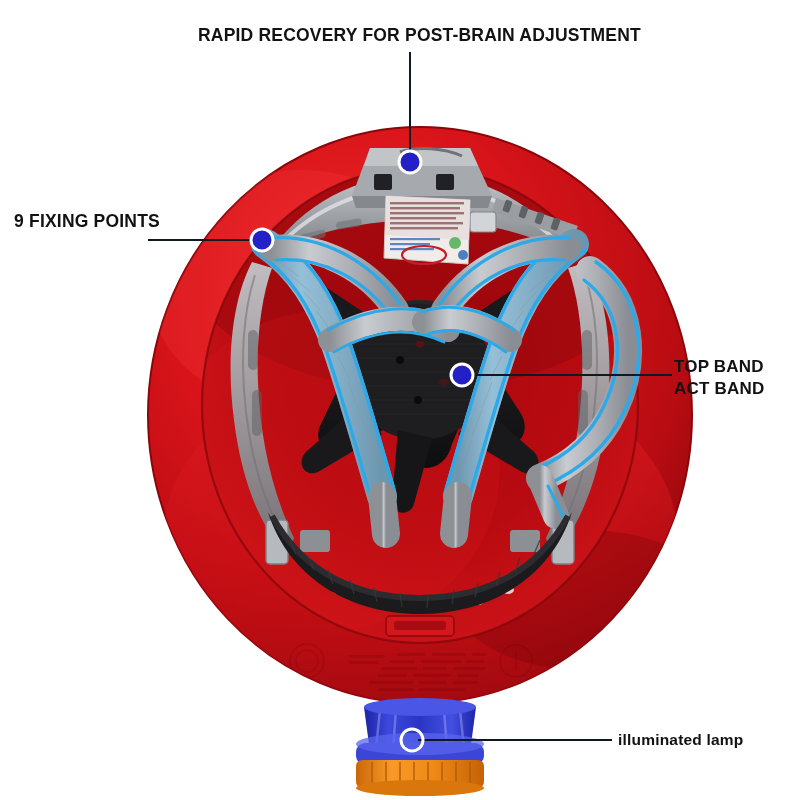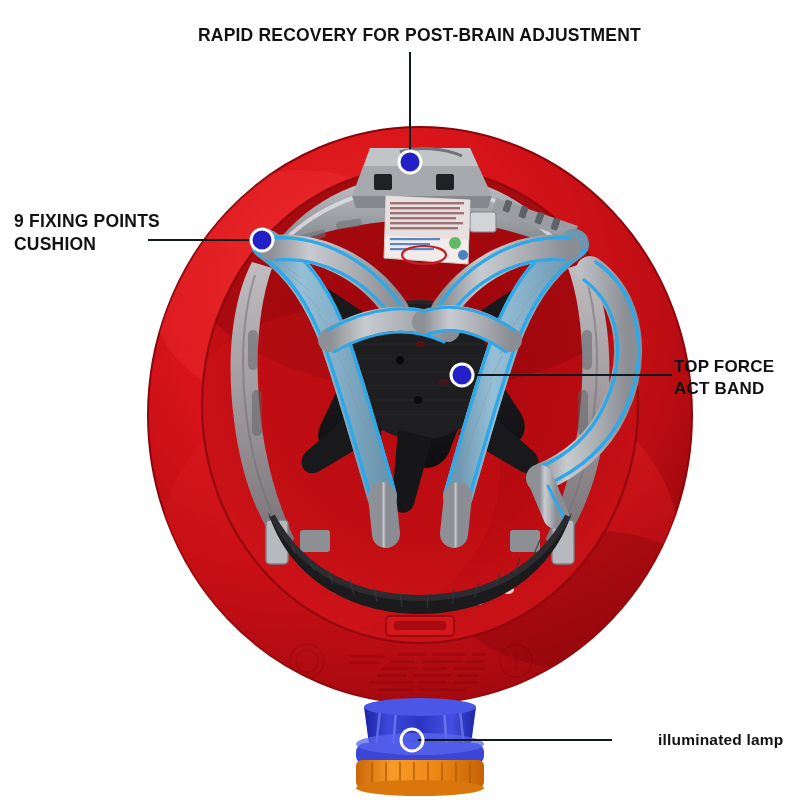--- a/index.html
+++ b/index.html
@@ -7,21 +7,21 @@
     width:800px;height:800px;background:#ffffff;
     font-family:"Liberation Sans", sans-serif;
     overflow:hidden;position:relative;
   }
   #stage{position:absolute;inset:0;width:654px;height:800px;}
   .label{position:absolute;color:#121212;font-weight:700;letter-spacing:.2px;}
   .label div{white-space:nowrap;}
   #lbl-top{left:198px;top:24px;font-size:17.5px;line-height:22px;}
   #lbl-left{left:14px;top:210px;font-size:17.5px;line-height:23px;}
   #lbl-right{left:674px;top:356px;font-size:17px;line-height:22px;}
-  #lbl-lamp{left:618px;top:730px;font-size:15.5px;line-height:20px;margin-left:40px;}
+  #lbl-lamp{left:618px;top:730px;font-size:15.5px;line-height:20px;}
   svg{position:absolute;left:0;top:0;}
 </style>
 </head>
 <body>
 
 <div id="stage">
 
 <svg width="800" height="800" viewBox="0 0 800 800">
   <defs>
     <radialGradient id="shellG" cx="38%" cy="30%" r="78%">
@@ -325,25 +325,24 @@
     <circle cx="412" cy="740" r="11" fill="none" stroke="#ffffff" stroke-width="3"></circle>
   </g>
 </svg>
 
 <div class="label" id="lbl-top">
   <div>RAPID RECOVERY FOR POST-BRAIN ADJUSTMENT</div>
 </div>
 
 <div class="label" id="lbl-left">
   <div>9 FIXING POINTS</div>
-  <div>CUSHION</div>
 </div>
 
 <div class="label" id="lbl-right">
-  <div>TOP FORCE</div>
+  <div>TOP BAND</div>
   <div>ACT BAND</div>
 </div>
 
 <div class="label" id="lbl-lamp">
   <div>illuminated lamp</div>
 </div>
 
 </div>
 
 </body></html>

